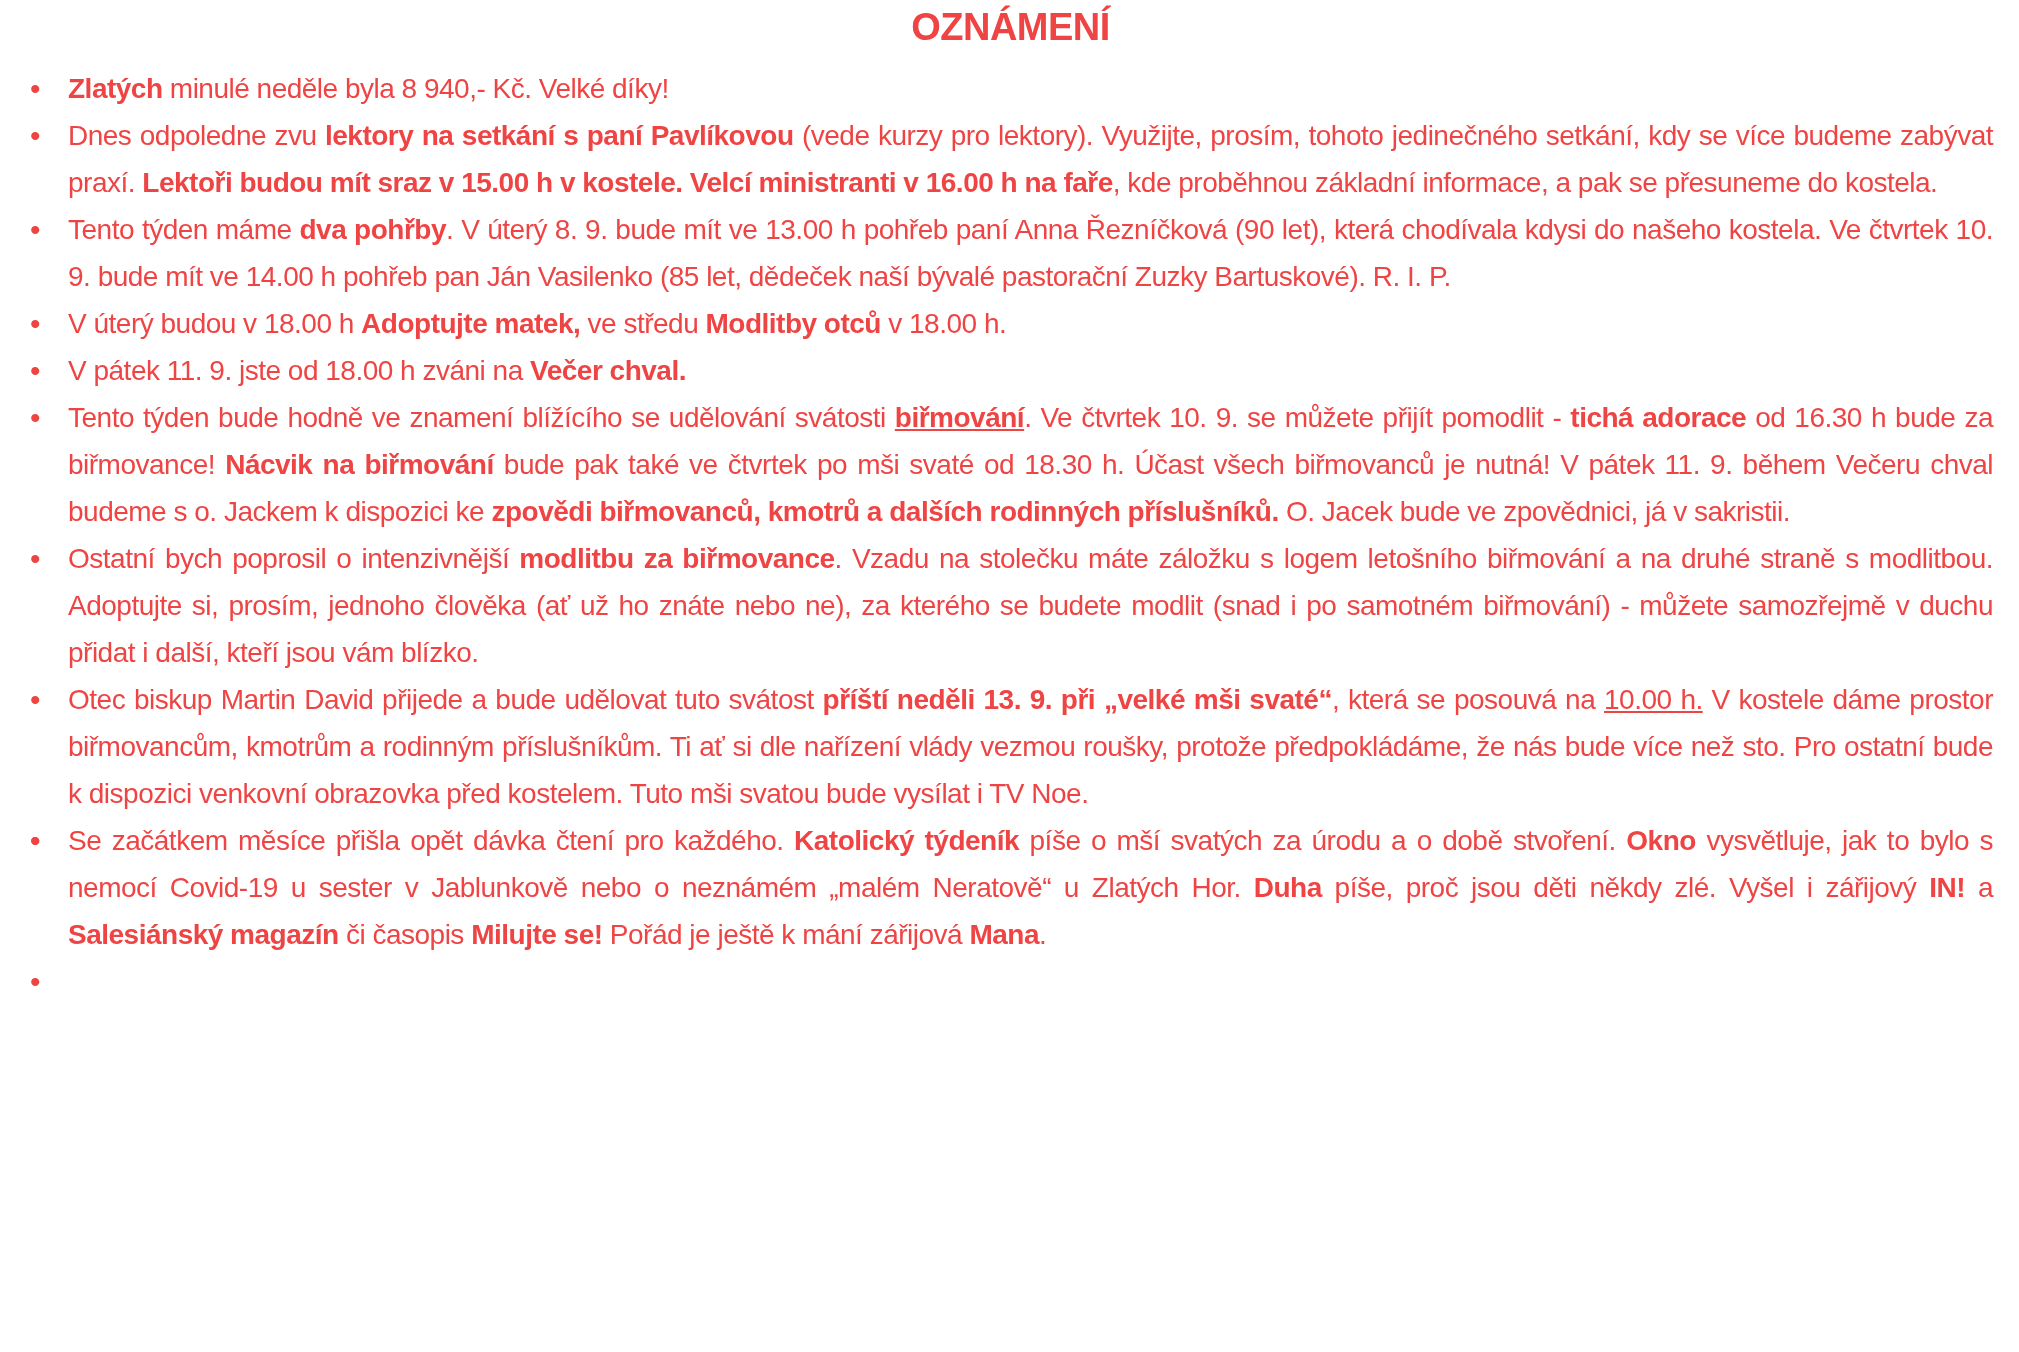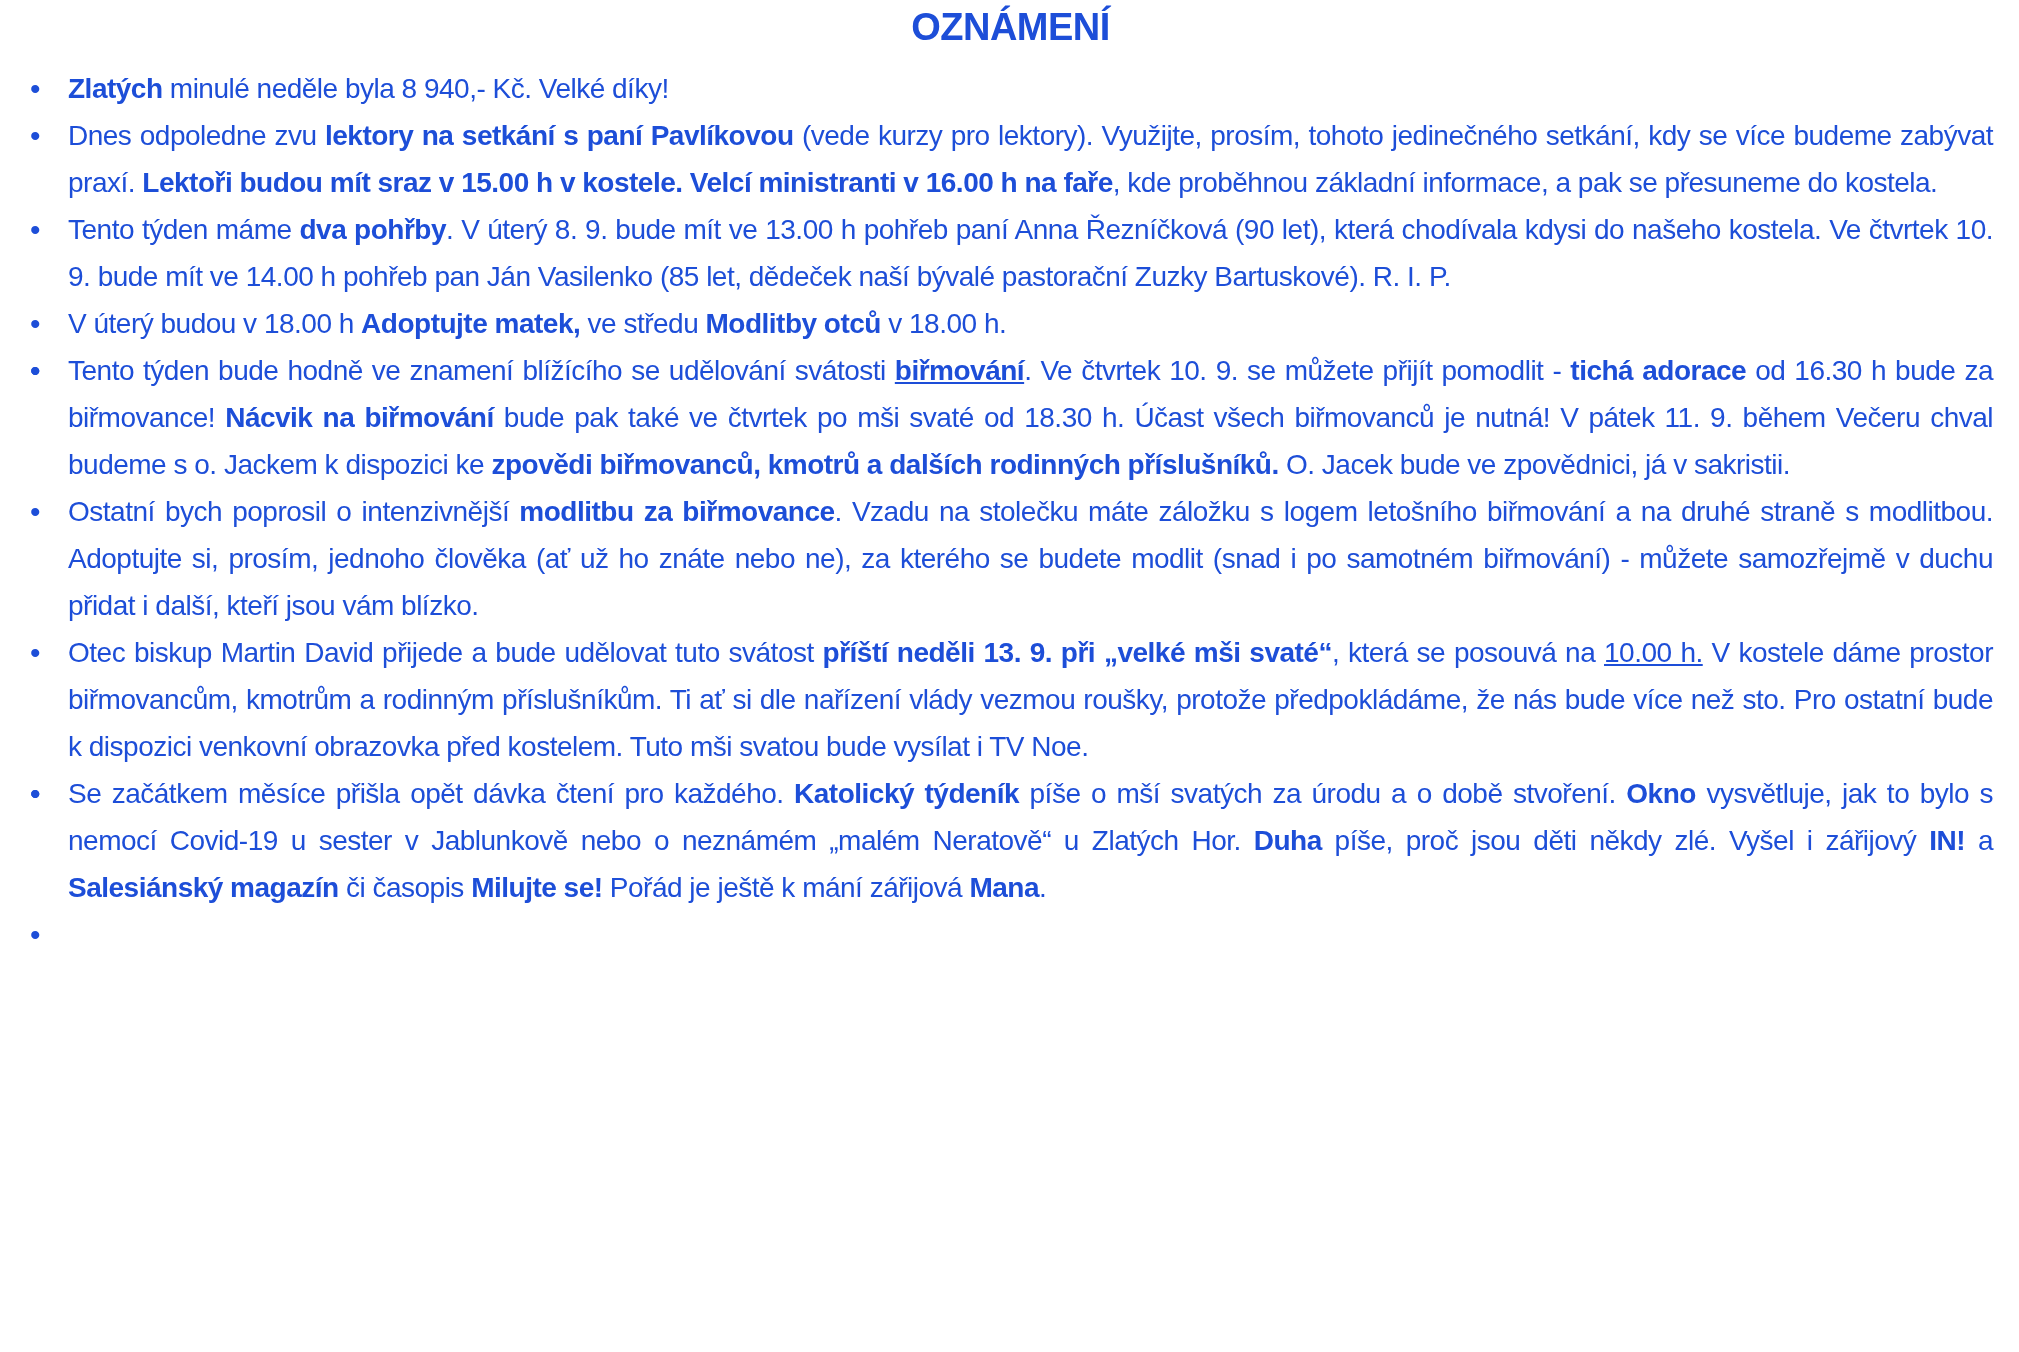--- a/index.html
+++ b/index.html
@@ -44,28 +44,28 @@
     top: 0;
     font-size: 30px;
     line-height: 47px;
   }
   .b { font-weight: 700; }
   .u { text-decoration: underline; }
 </style>
 </head>
 <body style="background: rgb(255, 255, 255);">
 
-<div class="doc" style="color: #1d4ed8;">
+<div class="doc" style="color: #ef4444;">
   <h1 class="title">OZNÁMENÍ</h1>
   <ul class="announcements">
       <li><span class="marker">•</span><span><span class="b">Zlatých</span><span> minulé neděle byla 8 940,- Kč. Velké díky!</span></span></li>
       <li><span class="marker">•</span><span><span>Dnes odpoledne zvu </span><span class="b">lektory na setkání s paní Pavlíkovou</span><span> (vede kurzy pro lektory). Využijte, prosím, tohoto jedinečného setkání, kdy se více budeme zabývat praxí. </span><span class="b">Lektoři budou mít sraz v 15.00 h v kostele. Velcí ministranti v 16.00 h na faře</span><span>, kde proběhnou základní informace, a pak se přesuneme do kostela.</span></span></li>
       <li><span class="marker">•</span><span><span>Tento týden máme </span><span class="b">dva pohřby</span><span>. V úterý 8. 9. bude mít ve 13.00 h pohřeb paní Anna Řezníčková (90 let), která chodívala kdysi do našeho kostela. Ve čtvrtek 10. 9. bude mít ve 14.00 h pohřeb pan Ján Vasilenko (85 let, dědeček naší bývalé pastorační Zuzky Bartuskové). R. I. P.</span></span></li>
       <li><span class="marker">•</span><span><span>V úterý budou v 18.00 h </span><span class="b">Adoptujte matek,</span><span> ve středu </span><span class="b">Modlitby otců</span><span> v 18.00 h.</span></span></li>
-      <li><span class="marker">•</span></li>
+      <li><span class="marker">•</span><span><span>V pátek 11. 9. jste od 18.00 h zváni na </span><span class="b">Večer chval.</span></span></li>
       <li><span class="marker">•</span><span><span>Tento týden bude hodně ve znamení blížícího se udělování svátosti </span><span class="b u">biřmování</span><span>. Ve čtvrtek 10. 9. se můžete přijít pomodlit - </span><span class="b">tichá adorace</span><span> od 16.30 h bude za biřmovance! </span><span class="b">Nácvik na biřmování</span><span> bude pak také ve čtvrtek po mši svaté od 18.30 h. Účast všech biřmovanců je nutná! V pátek 11. 9. během Večeru chval budeme s o. Jackem k dispozici ke </span><span class="b">zpovědi biřmovanců, kmotrů a dalších rodinných příslušníků.</span><span> O. Jacek bude ve zpovědnici, já v sakristii.</span></span></li>
       <li><span class="marker">•</span><span><span>Ostatní bych poprosil o intenzivnější </span><span class="b">modlitbu za biřmovance</span><span>. Vzadu na stolečku máte záložku s logem letošního biřmování a na druhé straně s modlitbou. Adoptujte si, prosím, jednoho člověka (ať už ho znáte nebo ne), za kterého se budete modlit (snad i po samotném biřmování) - můžete samozřejmě v duchu přidat i další, kteří jsou vám blízko.</span></span></li>
       <li><span class="marker">•</span><span><span>Otec biskup Martin David přijede a bude udělovat tuto svátost </span><span class="b">příští neděli 13. 9. při „velké mši svaté“</span><span>, která se posouvá na </span><span class="u">10.00 h.</span><span> V kostele dáme prostor biřmovancům, kmotrům a rodinným příslušníkům. Ti ať si dle nařízení vlády vezmou roušky, protože předpokládáme, že nás bude více než sto. Pro ostatní bude k dispozici venkovní obrazovka před kostelem. Tuto mši svatou bude vysílat i TV Noe.</span></span></li>
       <li><span class="marker">•</span></li>
       <li><span class="marker">•</span><span><span>Se začátkem měsíce přišla opět dávka čtení pro každého. </span><span class="b">Katolický týdeník</span><span> píše o mší svatých za úrodu a o době stvoření. </span><span class="b">Okno</span><span> vysvětluje, jak to bylo s nemocí Covid-19 u sester v Jablunkově nebo o neznámém „malém Neratově“ u Zlatých Hor. </span><span class="b">Duha</span><span> píše, proč jsou děti někdy zlé. Vyšel i zářijový </span><span class="b">IN!</span><span> a </span><span class="b">Salesiánský magazín</span><span> či časopis </span><span class="b">Milujte se!</span><span> Pořád je ještě k mání zářijová </span><span class="b">Mana</span><span>.</span></span></li>
       <li><span class="marker">•</span></li>
     </ul>
 </div>
 
 </body></html>

